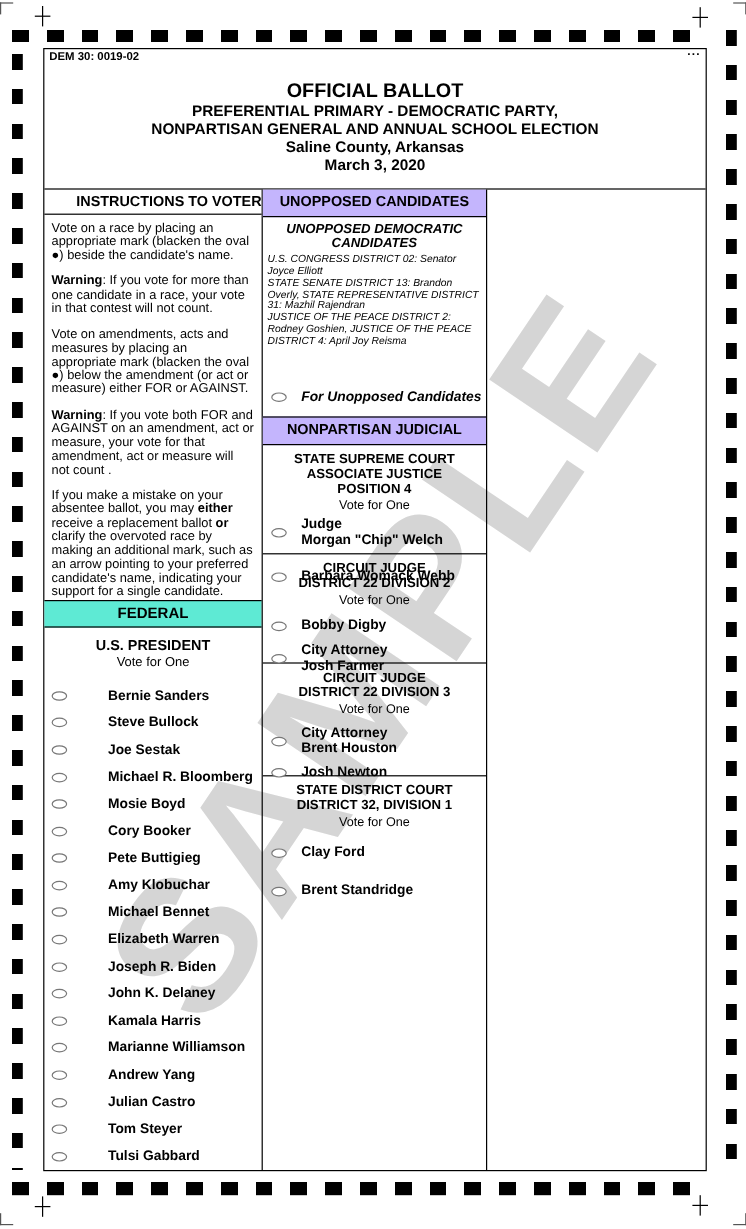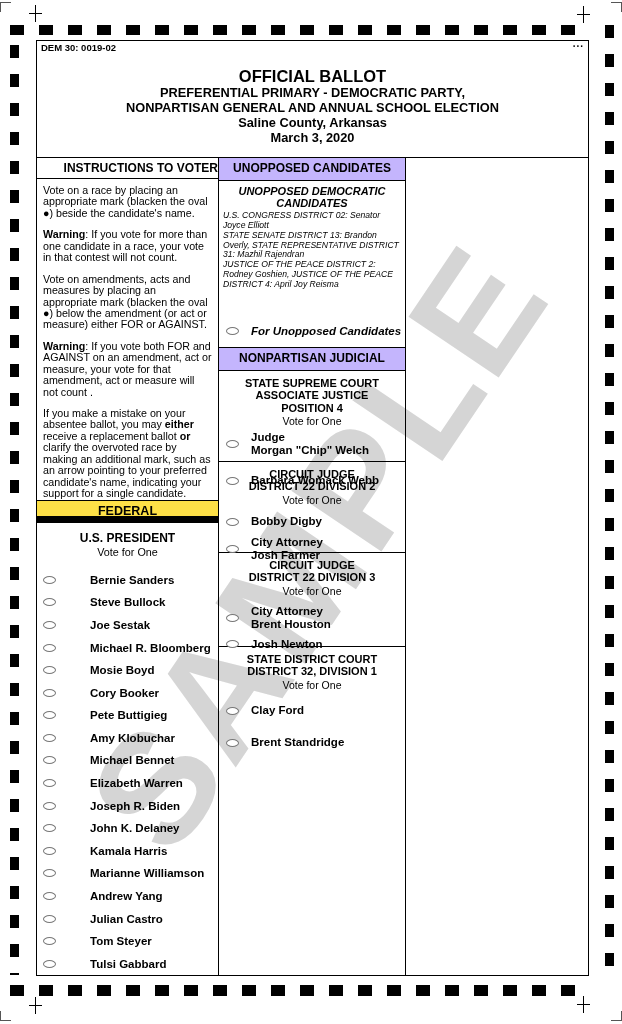--- a/index.html
+++ b/index.html
@@ -44,21 +44,21 @@
   .col-left{position:absolute;left:0;top:0;width:181px;height:100%;}
   .col-mid{position:absolute;left:181px;top:0;width:188px;height:100%;
       border-left:1px solid #000;border-right:1px solid #000;display:flex;flex-direction:column;}
   .col-right{position:absolute;left:369px;top:0;width:184px;height:100%;}
   
   .instr{height:342px;}
   .instr-title{height:21px;line-height:21px;text-align:right;font-weight:bold;font-size:12px;
       border-bottom:1px solid #000;}
   .instr-body{padding:6px 6px 0 6px;font-size:10.7px;line-height:1.07;}
   .instr-body p{margin:0 0 10px 0;}
-  .gray-hdr{background:#fde047;border-top:1px solid #000;border-bottom:7px solid #000000;
+  .gray-hdr{background:#5eead4;border-top:1px solid #000;border-bottom:1px solid #000000;
       text-align:center;font-weight:bold;font-size:12.5px;height:23px;line-height:21px;}
   .pres{padding-top:9px;}
   .race-title{font-size:12px;font-weight:bold;text-align:center;line-height:1.12;white-space:pre-line;}
   .race-vote{font-size:10.8px;text-align:center;margin-top:1px;}
   .fed-list{margin-top:10px;}
   .fed-row{height:22.6px;display:flex;align-items:center;padding-left:6px;}
   .oval{width:13px;height:8px;border:1.2px solid #777;border-radius:50%;background:#fff;flex:0 0 auto;}
   .fed-row .name{margin-left:34px;font-size:11.5px;font-weight:bold;}
   
   .mid-hdr{background:#c4b5fd;border-bottom:1px solid #000;text-align:center;font-weight:bold;

